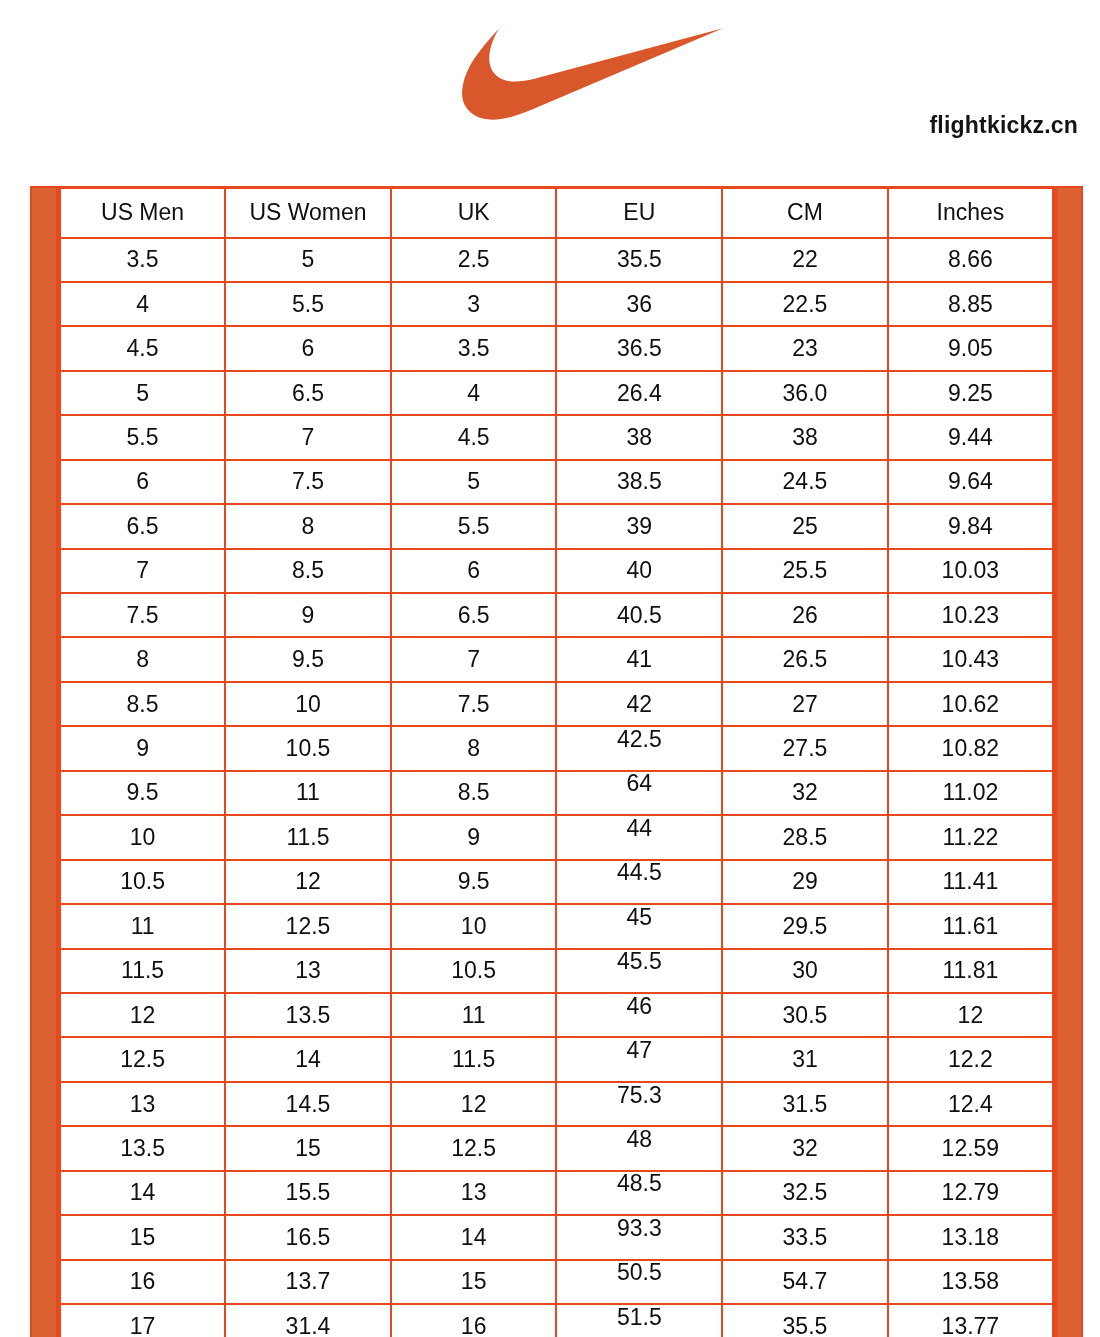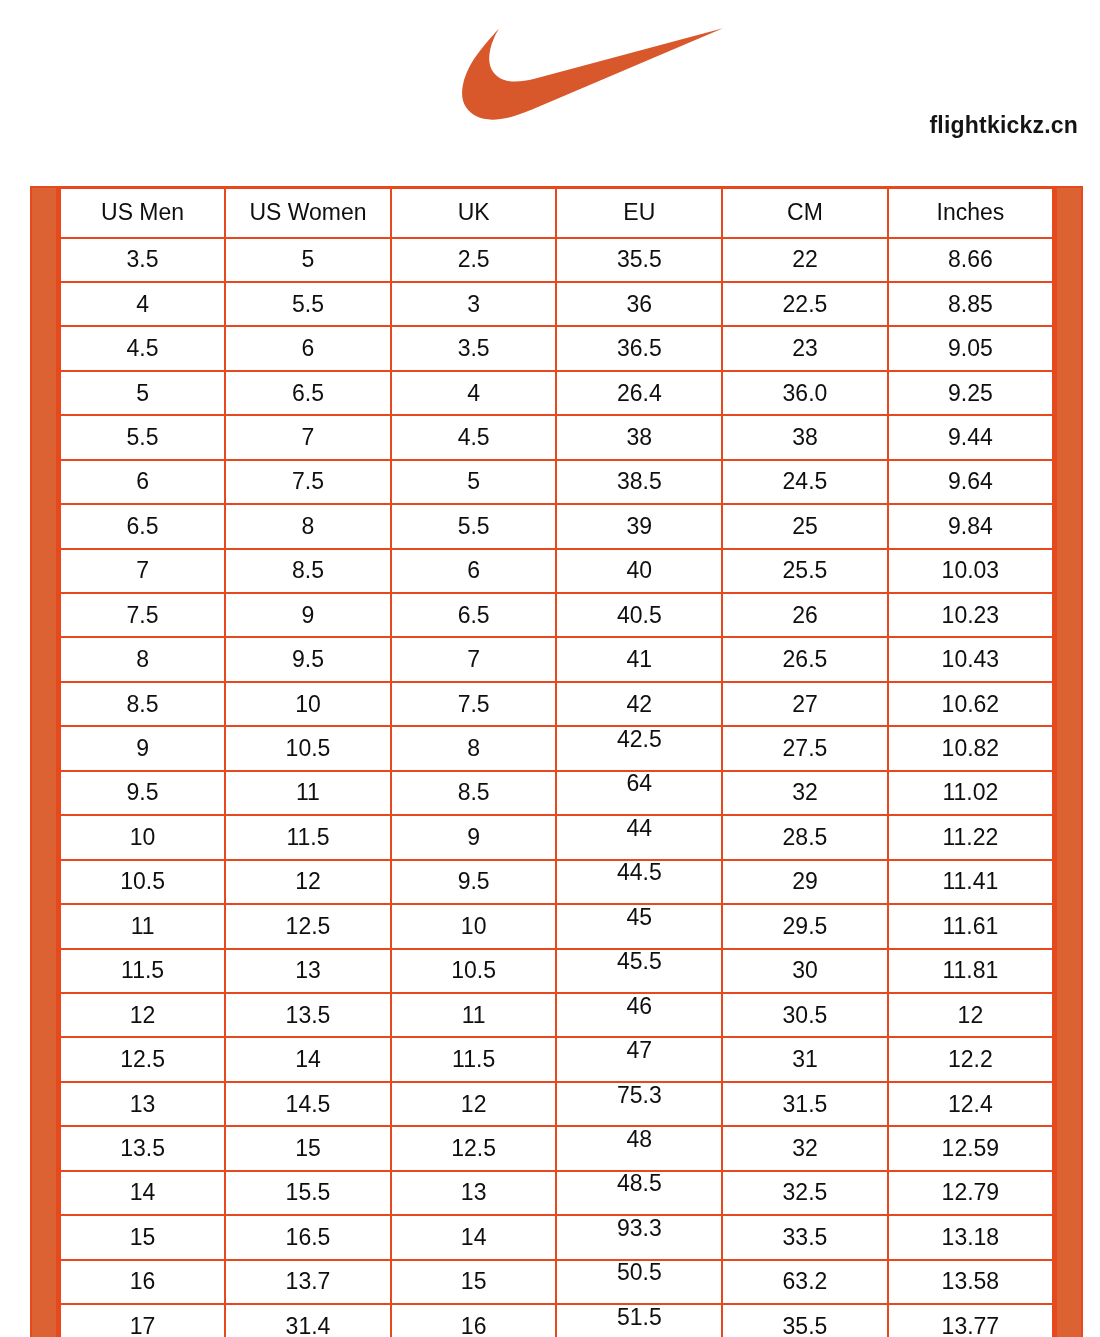--- a/index.html
+++ b/index.html
@@ -286,21 +286,21 @@
             <td><span>14</span></td>
             <td><span class="eu-raised">93.3</span></td>
             <td><span>33.5</span></td>
             <td><span>13.18</span></td>
           </tr>
           <tr>
             <td><span>16</span></td>
             <td><span>13.7</span></td>
             <td><span>15</span></td>
             <td><span class="eu-raised">50.5</span></td>
-            <td><span>63.2</span></td>
+            <td><span>54.7</span></td>
             <td><span>13.58</span></td>
           </tr>
           <tr>
             <td><span>17</span></td>
             <td><span>31.4</span></td>
             <td><span>16</span></td>
             <td><span class="eu-raised">51.5</span></td>
             <td><span>35.5</span></td>
             <td><span>13.77</span></td>
           </tr>

